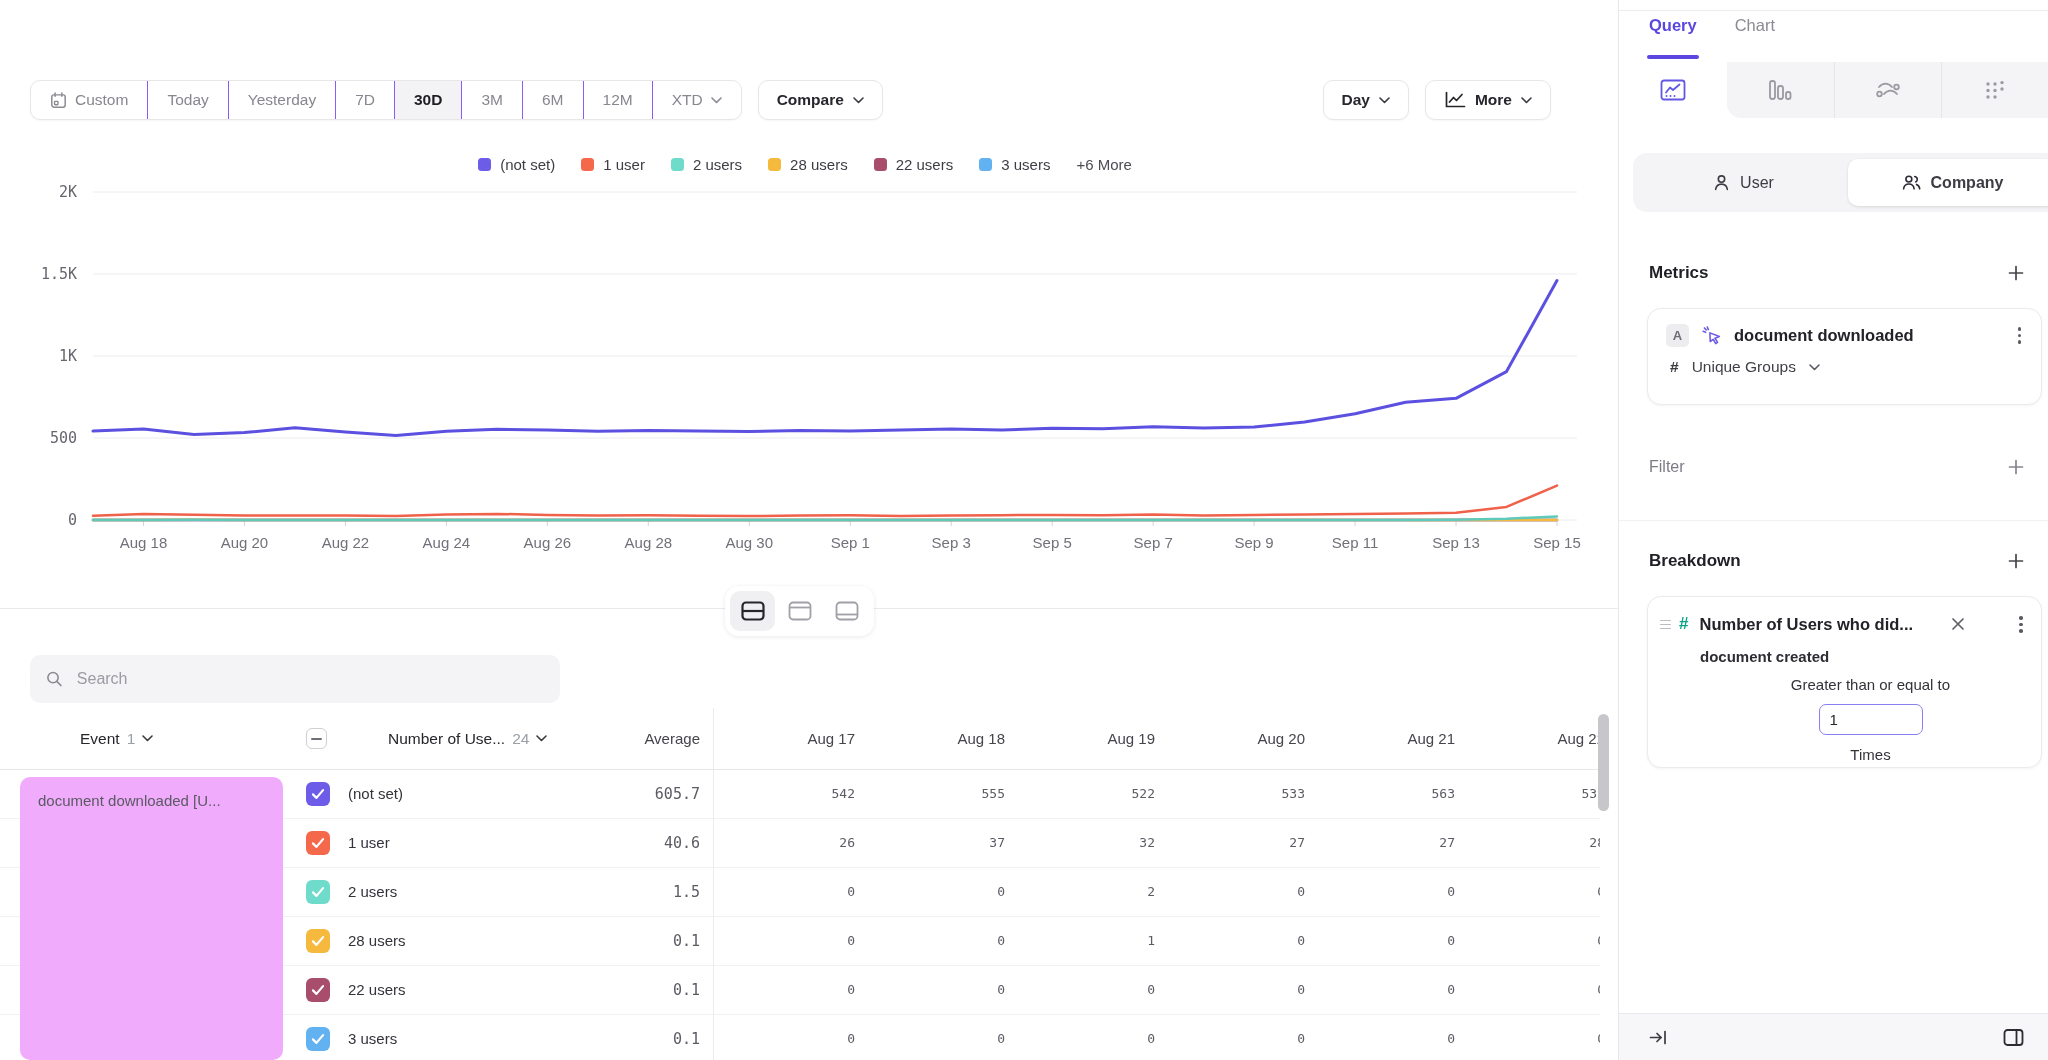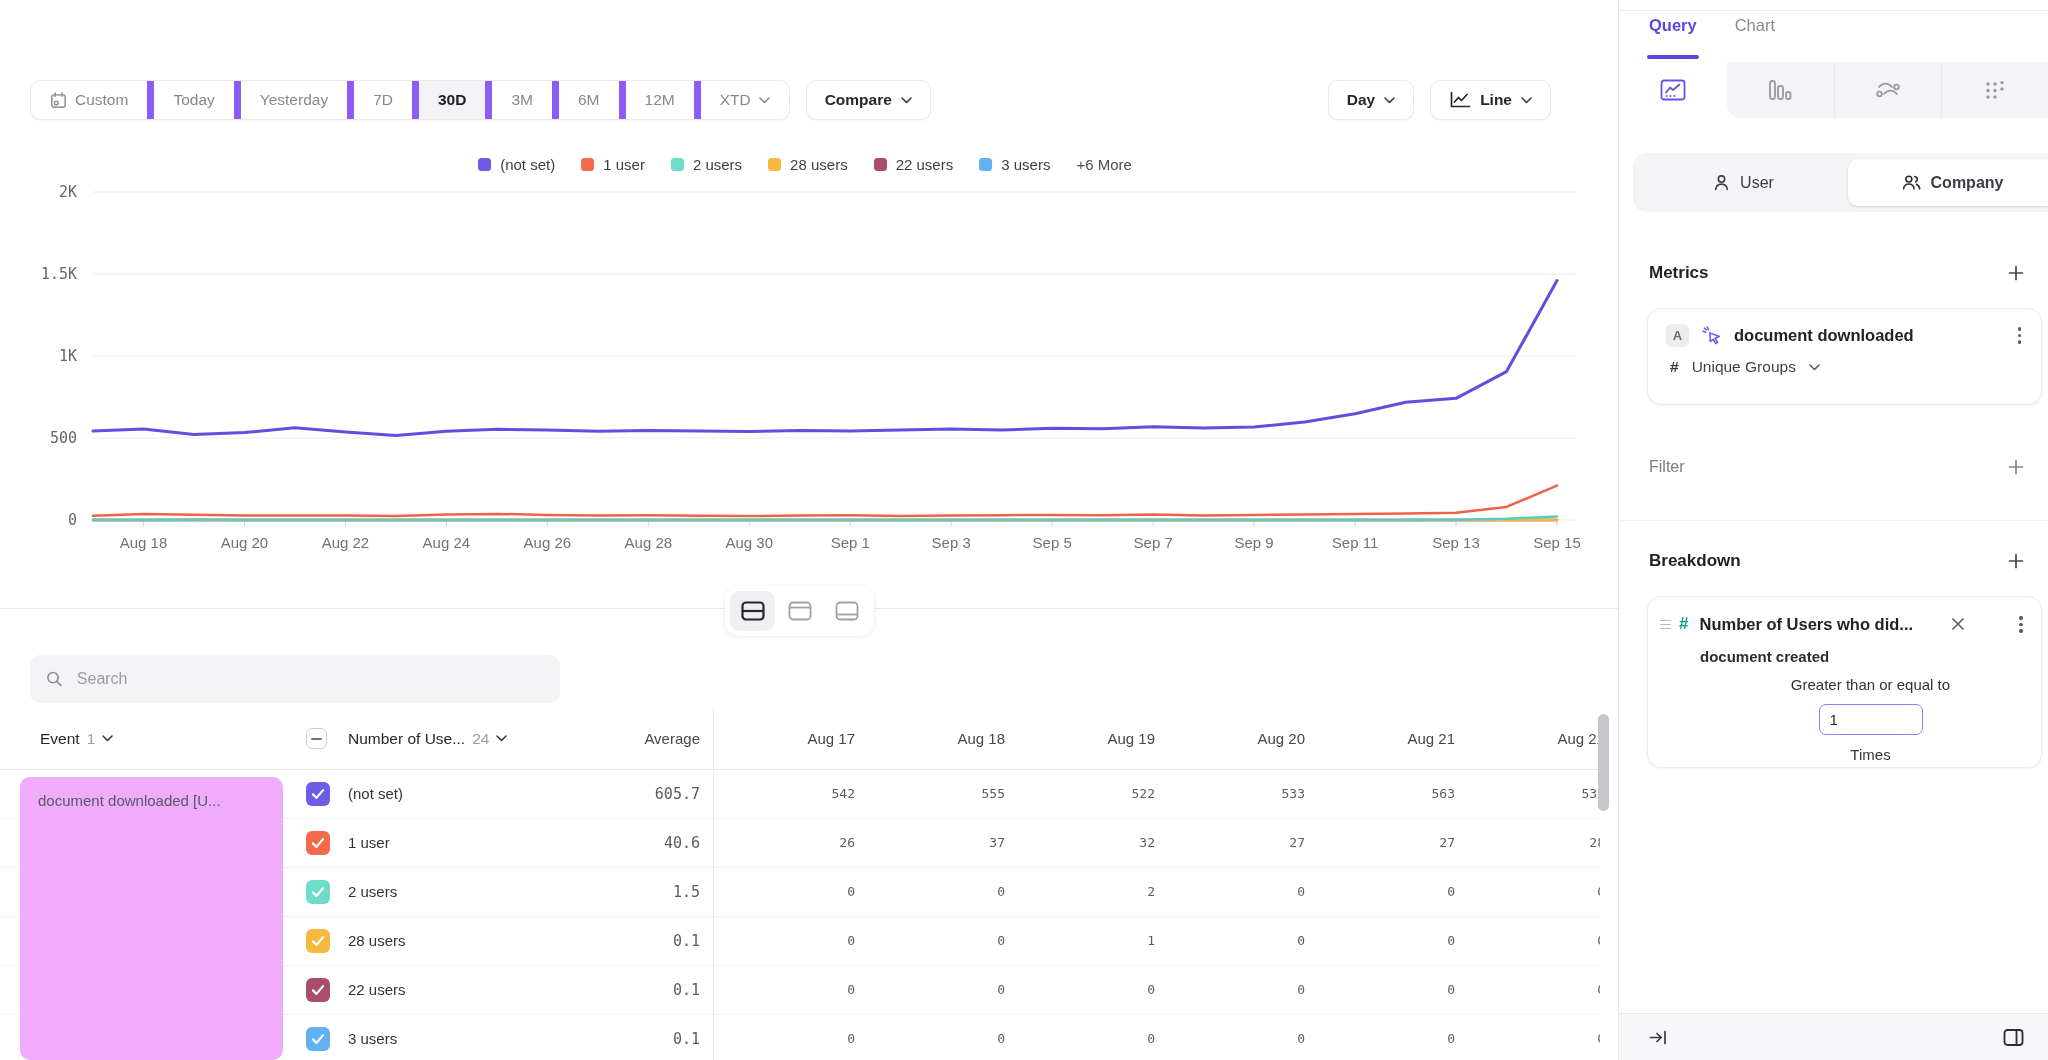--- a/index.html
+++ b/index.html
@@ -5,21 +5,21 @@
   html,body{margin:0;padding:0;background:#fff;}
   .page{position:relative;width:2048px;height:1060px;background:#fff;overflow:hidden;
         font-family:"Liberation Sans",sans-serif;color:#26262c;}
   svg{display:block}
 
   
   .toolbar{position:absolute;top:80px;left:30px;width:1521px;height:40px;display:flex;align-items:stretch;}
   .seg{display:flex;border:1px solid #e7e7ea;border-radius:10px;background:#fff;
        box-shadow:0 1px 2px rgba(20,20,30,.04);overflow:hidden;}
   .seg-item{display:flex;align-items:center;gap:8px;padding:0 19px;font-size:15.5px;color:#87878f;
-            border-right:7px solid #8b5cf6;white-space:nowrap;cursor:default;}
+            border-right:1px solid #8b5cf6;white-space:nowrap;cursor:default;}
   .seg-item:last-child{border-right:none;}
   .seg-item.active{background:#f3f3f5;color:#1d1d23;font-weight:700;}
   .btn{display:flex;align-items:center;gap:9px;padding:0 18px;border:1px solid #e7e7ea;border-radius:10px;
        background:#fff;font-size:15.5px;color:#26262c;font-weight:600;box-shadow:0 1px 2px rgba(20,20,30,.04);white-space:nowrap;}
   .compare{margin-left:16px;}
   .right-btns{margin-left:auto;display:flex;gap:16px;}
 
   
   .legend{position:absolute;top:156px;left:25px;width:1560px;display:flex;justify-content:center;align-items:center;gap:26px;}
   .legend-item{display:flex;align-items:center;gap:9px;font-size:15px;color:#3d3d45;}
@@ -40,21 +40,21 @@
   .search{position:absolute;top:655px;left:30px;width:530px;height:48px;background:#f4f4f6;border-radius:10px;
           display:flex;align-items:center;padding:0 16px;gap:12px;box-sizing:border-box;}
   .search input{border:none;background:transparent;outline:none;font-size:16px;color:#26262c;width:100%;
                 font-family:"Liberation Sans",sans-serif;}
   .search input::placeholder{color:#9b9ba3;}
 
   
   .table{position:absolute;top:708px;left:0;width:1600px;height:352px;overflow:hidden;}
   .thead{position:relative;height:61px;border-bottom:1px solid #e7e7ea;}
   .trow{position:relative;height:48px;border-bottom:1px solid #f1f1f3;}
-  .hgroup{position:absolute;height:61px;display:flex;align-items:center;gap:7px;font-size:15.5px;color:#26262c;}
+  .hgroup{position:absolute;height:61px;display:flex;align-items:center;gap:7px;font-size:15.5px;color:#26262c;margin-left:40px;}
   .hgroup .count{color:#9ba0a6;}
   .minusbox{position:absolute;left:306px;top:20px;width:21px;height:21px;border:1.5px solid #cfcfd4;border-radius:6px;
             background:#fff;box-sizing:border-box;display:flex;align-items:center;justify-content:center;}
   .minusbar{width:11px;height:2px;background:#6f6f77;border-radius:1px;}
   .c-label{position:absolute;left:348px;top:0;line-height:48px;font-size:15px;color:#33333b;}
   .c-avg{position:absolute;left:540px;top:0;width:160px;text-align:right;line-height:48px;
          font-family:"DejaVu Sans Mono",monospace;font-size:15px;color:#5b5b64;}
   .thead .c-avg{line-height:61px;font-family:"Liberation Sans",sans-serif;color:#45454d;font-weight:500;font-size:15px;}
   .c-date{position:absolute;top:0;width:150px;box-sizing:border-box;padding-right:10px;text-align:right;line-height:48px;
           font-family:"DejaVu Sans Mono",monospace;font-size:13px;color:#5b5b64;}
@@ -166,21 +166,21 @@
         <span>Day</span>
         <svg width="11" height="7" viewBox="0 0 11 7">
             <path d="M1 1 L5.5 5.5 L10 1" fill="none" stroke="#3a3a40" stroke-width="1.6" stroke-linecap="round" stroke-linejoin="round"></path>
           </svg>
       </div>
       <div class="btn">
         <svg width="22" height="18" viewBox="0 0 22 18">
           <path d="M2.5 1.5 V15.5 H20.5" fill="none" stroke="#26262c" stroke-width="1.7" stroke-linecap="round"></path>
           <path d="M5.5 11 L9.5 6.5 L12.5 9.5 L18 3.5" fill="none" stroke="#26262c" stroke-width="1.7" stroke-linecap="round" stroke-linejoin="round"></path>
         </svg>
-        <span>Line</span>
+        <span>More</span>
         <svg width="11" height="7" viewBox="0 0 11 7">
             <path d="M1 1 L5.5 5.5 L10 1" fill="none" stroke="#3a3a40" stroke-width="1.6" stroke-linecap="round" stroke-linejoin="round"></path>
           </svg>
       </div>
     </div>
   </div>
 
   <div class="legend">
     <div id="legend-items" style="display:flex;gap:26px;">
         <div class="legend-item">

